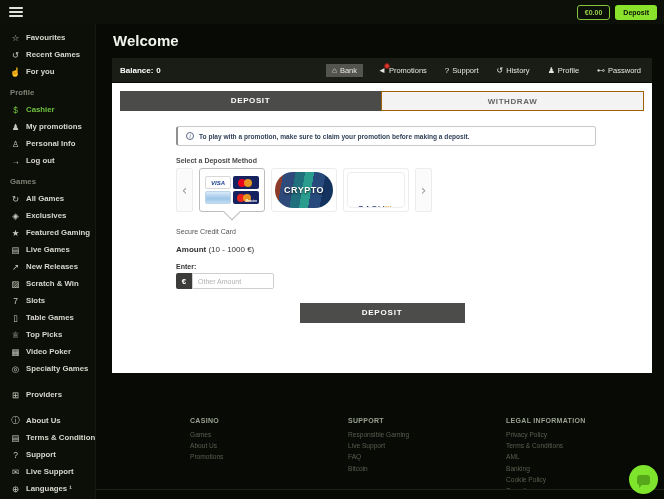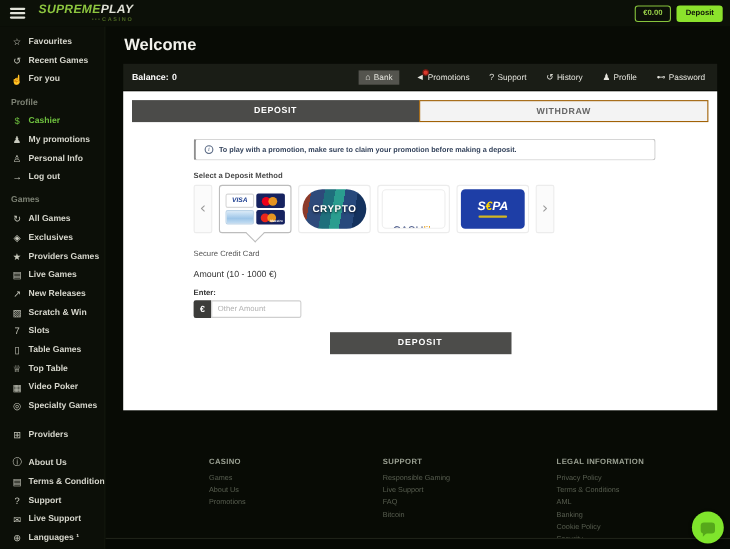--- a/index.html
+++ b/index.html
@@ -102,21 +102,21 @@
   .pm-flexepin { background:#ae101f; flex-direction:row; gap:1px; }
   .pm-flexepin span { color:#fff; font-size:9px; font-weight:700; }
   .flex-dot { width:3.5px; height:3.5px; border-radius:50%; background:#f07800; margin:2px 1px 0; }
   .pm-sepa { background:#1e3ea6; }
   .sepa-line { font-size:11px; font-weight:800; font-style:italic; line-height:1; }
   .sepa-white { color:#fff; } .sepa-euro { color:#ffd500; }
   .sepa-bar { width:26px; height:2px; background:#ffd500; opacity:.8; margin-top:2px; border-radius:1px; }
 
   .method-name { margin:16px 0 0 56px; font-size:7px; color:#555; }
   .amount-line { margin:10px 0 0 56px; font-size:8px; color:#333; }
-  .amount-label { font-weight:400; }
+  .amount-label { font-weight:700; }
   .enter-label { margin:9px 0 3px 56px; font-size:7px; font-weight:700; color:#333; }
   .amount-row { margin-left:56px; display:flex; align-items:center; }
   .cur-box { width:16px; height:16px; background:#3c3c3a; color:#fff; font-size:8px; font-weight:700;
              display:flex; align-items:center; justify-content:center; border-radius:2px 0 0 2px; }
   .amount-input { width:82px; height:16px; border:1px solid #cfcfcf; border-radius:0 2px 2px 0;
                   font-size:7px; padding-left:5px; color:#444; outline:none; font-family:"Liberation Sans",sans-serif; }
   .amount-input::placeholder { color:#b2b2b2; }
   .submit-row { text-align:center; margin-top:12px; }
   .submit-btn { width:165px; height:20px; background:#4c4c4a; color:#fff; font-size:8px; font-weight:700;
                 letter-spacing:.8px; border:none; cursor:pointer; font-family:"Liberation Sans",sans-serif; }
@@ -139,24 +139,20 @@
 </style>
 </head>
 <body>
 
 <div class="topbar">
   <div class="hamburger">
       <span></span>
       <span></span>
       <span></span>
     </div>
-  <div class="logo">
-    <div class="logo-line1"><span class="logo-p1">SUPREME</span><span class="logo-p2">PLAY</span></div>
-    <div class="logo-line2">CASINO</div>
-  </div>
   <div class="topbar-right">
     <button class="balance-pill">€0.00</button>
     <button class="hdr-deposit">Deposit</button>
   </div>
 </div>
 
 <div class="sidebar">
   <div>
 
       <div class="side-item">
@@ -205,21 +201,21 @@
         <span class="si-label">All Games</span>
       </div>
 
       <div class="side-item">
         <span class="si-icon">◈</span>
         <span class="si-label">Exclusives</span>
       </div>
 
       <div class="side-item">
         <span class="si-icon">★</span>
-        <span class="si-label">Providers Games</span>
+        <span class="si-label">Featured Gaming</span>
       </div>
 
       <div class="side-item">
         <span class="si-icon">▤</span>
         <span class="si-label">Live Games</span>
       </div>
 
       <div class="side-item">
         <span class="si-icon">↗</span>
         <span class="si-label">New Releases</span>
@@ -235,21 +231,21 @@
         <span class="si-label">Slots</span>
       </div>
 
       <div class="side-item">
         <span class="si-icon">▯</span>
         <span class="si-label">Table Games</span>
       </div>
 
       <div class="side-item">
         <span class="si-icon">♕</span>
-        <span class="si-label">Top Table</span>
+        <span class="si-label">Top Picks</span>
       </div>
 
       <div class="side-item">
         <span class="si-icon">▦</span>
         <span class="si-label">Video Poker</span>
       </div>
 
       <div class="side-item">
         <span class="si-icon">◎</span>
         <span class="si-label">Specialty Games</span>
@@ -378,26 +374,20 @@
       </div>
 
       <div class="method-tile">
         <div class="pm-inner pm-cashlib">
           <div class="cashlib-line"><span class="cashlib-main">CASH</span><span class="cashlib-accent">lib</span></div>
           <div class="cashlib-sub">PAY CASH ONLINE</div>
         </div>
       </div>
 
 
-      <div class="method-tile">
-        <div class="pm-inner pm-sepa">
-          <div class="sepa-line"><span class="sepa-white">S</span><span class="sepa-euro">€</span><span class="sepa-white">PA</span></div>
-          <div class="sepa-bar"></div>
-        </div>
-      </div>
 
       <div class="nav-tile">›</div>
     </div>
 
     <div class="method-name">Secure Credit Card</div>
 
     <div class="amount-line">
       <span class="amount-label">Amount</span>
       <span>(10 - 1000 €)</span>
     </div>

